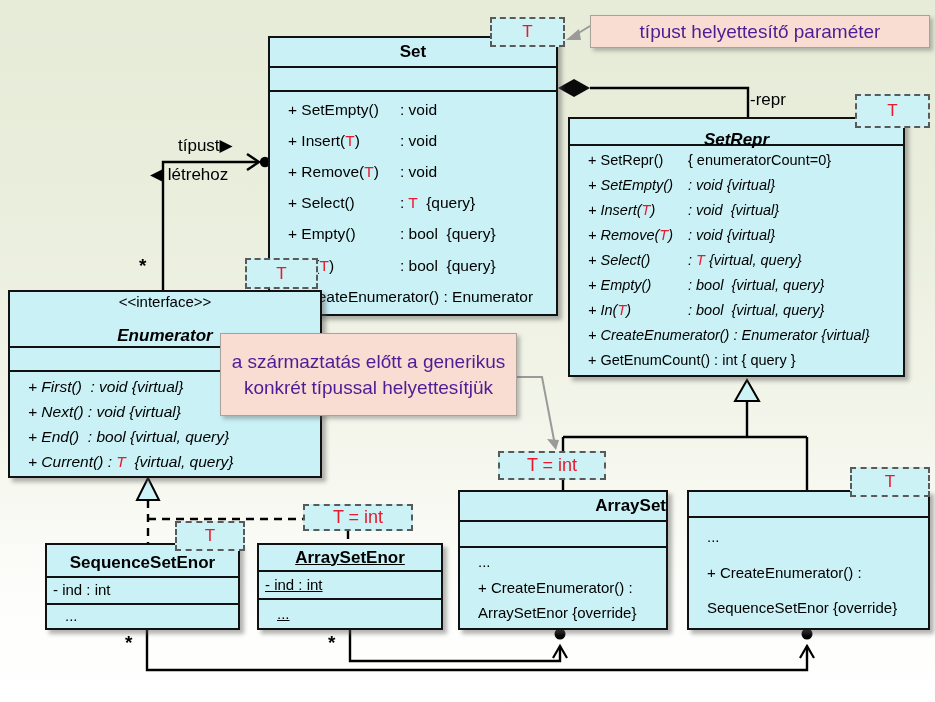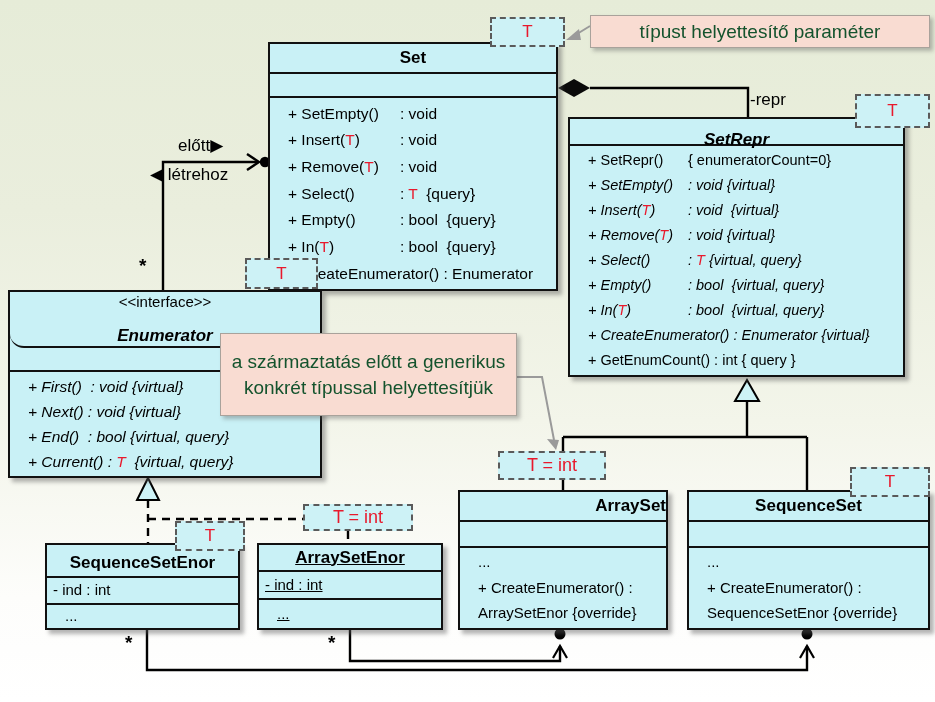--- a/index.html
+++ b/index.html
@@ -29,21 +29,21 @@
   [data-class-id="setrepr"] .row{font-size:14.5px;}
   [data-class-id="enumerator"] .row{font-size:15.5px;}
   .tred{color:#e8192c;}
   .ttag{
     position:absolute; z-index:3; background:#cdf2f6; border:2px dashed #5a5a5a;
     color:#e8192c; text-align:center; font-size:17px; box-sizing:border-box;
     display:flex; align-items:center; justify-content:center;
   }
   .note{
     position:absolute; z-index:4; background:#f9dcd2; border:1px solid #a9a29b;
-    box-shadow:3px 3px 4px rgba(90,90,90,.4); color:#14532d;
+    box-shadow:3px 3px 4px rgba(90,90,90,.4); color:#4c1d95;
     display:flex; flex-direction:column; justify-content:center; text-align:center;
     font-size:19px; box-sizing:border-box;
   }
   .lbl{position:absolute; z-index:3; color:#000; font-size:17px; white-space:pre;}
   .star{font-size:19px; font-weight:bold;}
 </style>
 </head>
 <body>
 
 <div id="stage">
@@ -88,21 +88,21 @@
     <g>
       <path d="M590,26 L577,34" fill="none" stroke="#9a9a9a" stroke-width="2"></path>
       <polygon points="566,40 579,29 581,40" fill="#9a9a9a"></polygon>
     </g>
     <g>
       <path d="M517,377 H542 L554,440" fill="none" stroke="#9a9a9a" stroke-width="2"></path>
       <polygon points="556,450 547,439 559,440" fill="#9a9a9a"></polygon>
     </g>
   </svg>
 
-  <div class="cls" data-class-id="set" style="left:268px; top:42px; width:290px; height:249px;">
+  <div class="cls" data-class-id="set" style="left:268px; top:36px; width:290px; height:280px;">
     <div class="cls-title" style="height:28px;">
         <div class="cname">Set</div>
       </div>
     <div class="cls-attrs" style="height:22px;"></div>
     <div class="cls-methods">
         <div class="row"><span class="mname">+ SetEmpty()</span><span>: void</span></div>
         <div class="row"><span class="mname">+ Insert(<span class="tred">T</span>)</span><span>: void</span></div>
         <div class="row"><span class="mname">+ Remove(<span class="tred">T</span>)</span><span>: void</span></div>
         <div class="row"><span class="mname">+ Select()</span><span>: <span class="tred">T</span>  {query}</span></div>
         <div class="row"><span class="mname">+ Empty()</span><span>: bool  {query}</span></div>
@@ -122,21 +122,21 @@
         <div class="row it"><span class="mname">+ Remove(<span class="tred">T</span>)</span><span>: void {virtual}</span></div>
         <div class="row it"><span class="mname">+ Select()</span><span>: <span class="tred">T</span> {virtual, query}</span></div>
         <div class="row it"><span class="mname">+ Empty()</span><span>: bool  {virtual, query}</span></div>
         <div class="row it"><span class="mname">+ In(<span class="tred">T</span>)</span><span>: bool  {virtual, query}</span></div>
         <div class="row it">+ CreateEnumerator() : Enumerator {virtual}</div>
         <div class="row">+ GetEnumCount() : int { query }</div>
       </div>
   </div>
 
   <div class="cls" data-class-id="enumerator" style="left:8px; top:290px; width:314px; height:188px;">
-    <div class="cls-title" style="height:54px;border-radius:14px;">
+    <div class="cls-title" style="height:54px;">
         <div class="stereo">&lt;&lt;interface&gt;&gt;</div>
         <div class="cname it">Enumerator</div>
       </div>
     <div class="cls-attrs" style="height:22px;"></div>
     <div class="cls-methods">
         <div class="row it">+ First()  : void {virtual}</div>
         <div class="row it">+ Next() : void {virtual}</div>
         <div class="row it">+ End()  : bool {virtual, query}</div>
         <div class="row it">+ Current() : <span class="tred">T</span>  {virtual, query}</div>
       </div>
@@ -172,23 +172,20 @@
       </div>
     <div class="cls-attrs" style="height:24px;"></div>
     <div class="cls-methods">
         <div class="row">...</div>
         <div class="row">+ CreateEnumerator() :</div>
         <div class="row">ArraySetEnor {override}</div>
       </div>
   </div>
 
   <div class="cls" data-class-id="sequenceset" style="left:687px; top:490px; width:243px; height:140px;">
-    <div class="cls-title" style="height:28px;">
-        <div class="cname">SequenceSet</div>
-      </div>
     <div class="cls-attrs" style="height:24px;"></div>
     <div class="cls-methods">
         <div class="row">...</div>
         <div class="row">+ CreateEnumerator() :</div>
         <div class="row">SequenceSetEnor {override}</div>
       </div>
   </div>
 
   <div class="ttag" style="left:490px; top:17px; width:75px; height:30px;">T</div>
   <div class="ttag" style="left:855px; top:94px; width:75px; height:34px;">T</div>
@@ -197,20 +194,20 @@
   <div class="ttag" style="left:850px; top:467px; width:80px; height:30px;">T</div>
   <div class="ttag" style="left:303px; top:504px; width:110px; height:27px; font-size:18px;">T = int</div>
   <div class="ttag" style="left:498px; top:451px; width:108px; height:29px; font-size:18px;">T = int</div>
 
   <div class="note" style="left:590px; top:15px; width:340px; height:33px;">típust helyettesítő paraméter</div>
   <div class="note" id="note-substitution" style="left:220px; top:333px; width:297px; height:83px; line-height:26px;">
       <div>a származtatás előtt a generikus</div>
       <div>konkrét típussal helyettesítjük</div>
     </div>
 
-  <div class="lbl" style="left:178px; top:135px;">előtt▶</div>
+  <div class="lbl" style="left:178px; top:135px;">típust▶</div>
   <div class="lbl" style="left:150px; top:164px;">◀ létrehoz</div>
   <div class="lbl" style="left:750px; top:90px;">-repr</div>
   <div class="lbl star" style="left:139px; top:255px;">*</div>
   <div class="lbl star" style="left:125px; top:632px;">*</div>
   <div class="lbl star" style="left:328px; top:632px;">*</div>
 
 </div>
 
 </body></html>

